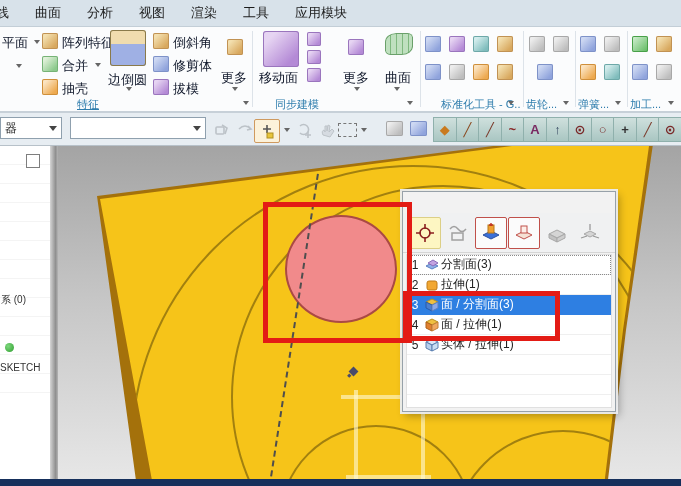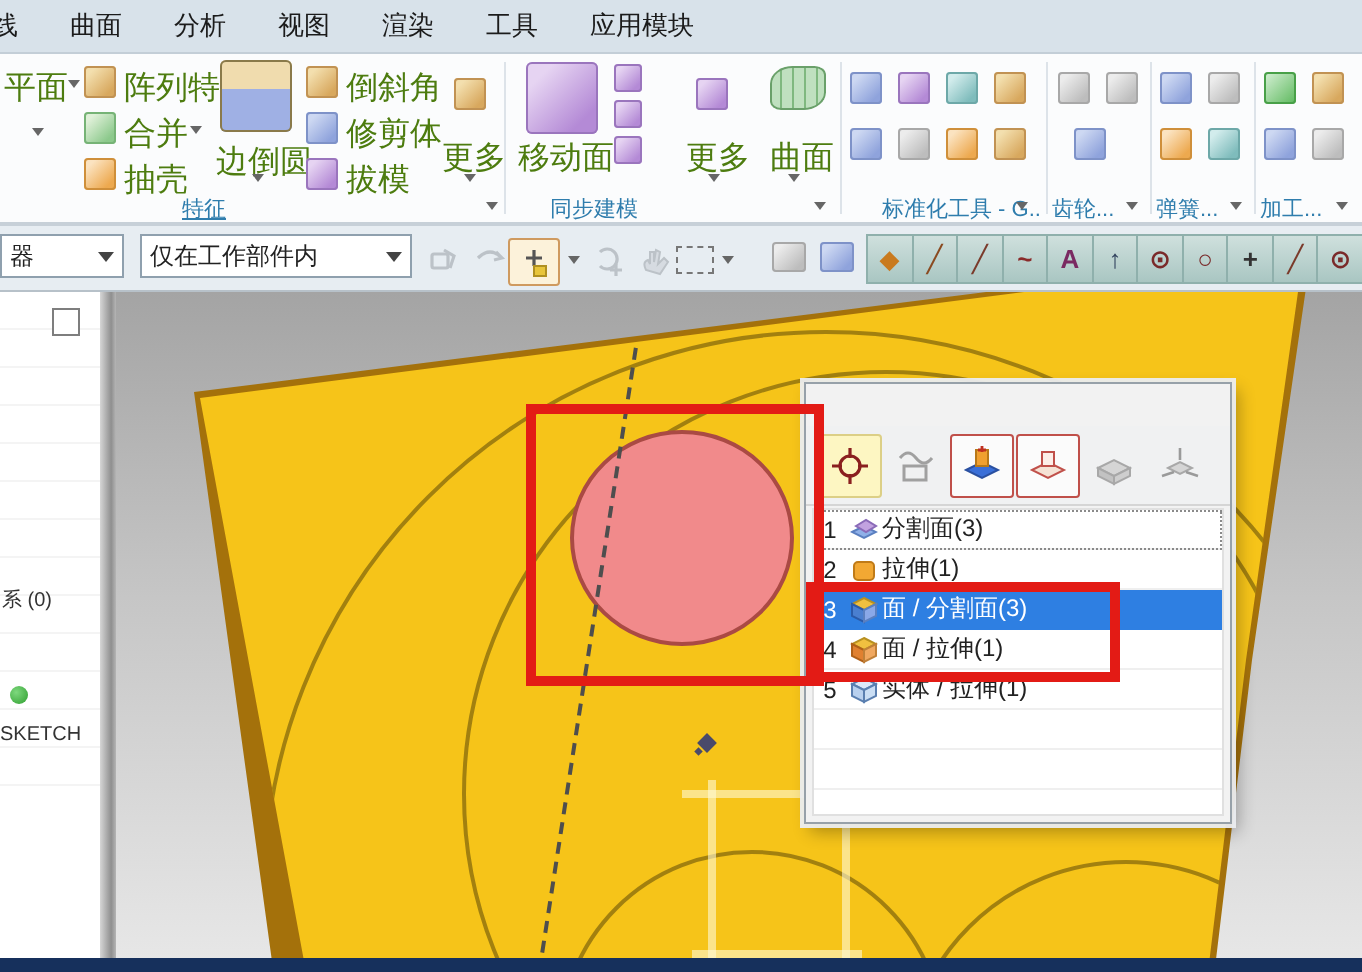--- a/index.html
+++ b/index.html
@@ -10,21 +10,21 @@
   
   .menubar{position:absolute;left:0;top:0;width:681px;height:27px;background:#d8e2ea;
            border-bottom:1px solid #c3ced7;display:flex;align-items:center;gap:26px;padding-left:2px;box-sizing:border-box;}
   .menu-item{font-size:13px;color:#1b1b1b;white-space:nowrap;cursor:default;}
   .menu-item:first-child{margin-left:-6px;}
 
   
   .ribbon{position:absolute;left:0;top:27px;width:681px;height:86px;background:#fbfcfd;
           border-bottom:2px solid #c7d0d8;box-sizing:border-box;}
   .ribbon *{box-sizing:border-box;}
-  .rlabel{position:absolute;font-size:16px;color:#4d7c0f;white-space:nowrap;}
+  .rlabel{position:absolute;font-size:13px;color:#0f172a;white-space:nowrap;}
   .glabel{position:absolute;font-size:11px;color:#2f7dad;white-space:nowrap;text-align:center;}
   .dd{width:0;height:0;border-left:3px solid transparent;border-right:3px solid transparent;
       border-top:4px solid #666;position:absolute;}
   .sep{position:absolute;top:4px;height:76px;width:1px;background:#dde3e9;}
   .ri{position:absolute;width:16px;height:16px;border-radius:2px;}
   .ri.big{width:36px;height:36px;border-radius:3px;}
   .tan{background:linear-gradient(135deg,#f3dfae 20%,#d8a85e 80%);box-shadow:inset 0 0 0 1px #c19253;}
   .blue{background:linear-gradient(135deg,#cdd8f2 20%,#8fa3dc 80%);box-shadow:inset 0 0 0 1px #7e92c8;}
   .purple{background:linear-gradient(135deg,#e6d4f2 20%,#b48ad6 80%);box-shadow:inset 0 0 0 1px #9a75bd;}
   .green{background:linear-gradient(135deg,#dff0d8 20%,#8cc98c 80%);box-shadow:inset 0 0 0 1px #76b376;}
@@ -153,21 +153,21 @@
     <span class="rlabel" style="left:173px;top:7px;">倒斜角</span>
     <div class="ri blue" style="left:153px;top:29px;"></div>
     <span class="rlabel" style="left:173px;top:30px;">修剪体</span>
     <div class="ri purple" style="left:153px;top:52px;"></div>
     <span class="rlabel" style="left:173px;top:53px;">拔模</span>
 
     <div class="ri tan" style="left:227px;top:12px;"></div>
     <span class="rlabel" style="left:221px;top:42px;">更多</span>
     <div class="dd" style="left:232px;top:60px;"></div>
 
-    <span class="glabel" style="left:72px;top:70px;width:60px;text-decoration:underline;">特征</span>
+    <span class="glabel" style="left:58px;top:70px;width:60px;text-decoration:underline;">特征</span>
     <div class="dd" style="left:243px;top:74px;"></div>
     <div class="sep" style="left:252px;"></div>
 
     <div class="ri big purple" style="left:263px;top:4px;"></div>
     <span class="rlabel" style="left:259px;top:42px;">移动面</span>
     <div class="ri purple" style="left:307px;top:5px;width:14px;height:14px;"></div>
     <div class="ri purple" style="left:307px;top:23px;width:14px;height:14px;"></div>
     <div class="ri purple" style="left:307px;top:41px;width:14px;height:14px;"></div>
 
     <div class="ri purple" style="left:348px;top:12px;"></div>
@@ -216,21 +216,20 @@
     <span class="glabel" style="left:630px;top:70px;">加工...</span>
     <div class="dd" style="left:668px;top:74px;"></div>
   </div>
 
   <div class="toolbar2">
     <div class="combo" style="left:0;width:62px;">
       <span>器</span>
       <span class="cdd"></span>
     </div>
     <div class="combo" style="left:70px;width:136px;">
-      <span>仅在工作部件内</span>
       <span class="cdd"></span>
     </div>
 
     <div class="tbico" style="left:213px;">
       <svg width="18" height="18">
           <g stroke="#9aa0a6" fill="none" stroke-width="1.6">
             <rect x="3" y="6" width="8" height="7" rx="1"></rect>
             <path d="M9 4 l5 3 -2 6"></path>
           </g>
         </svg>

